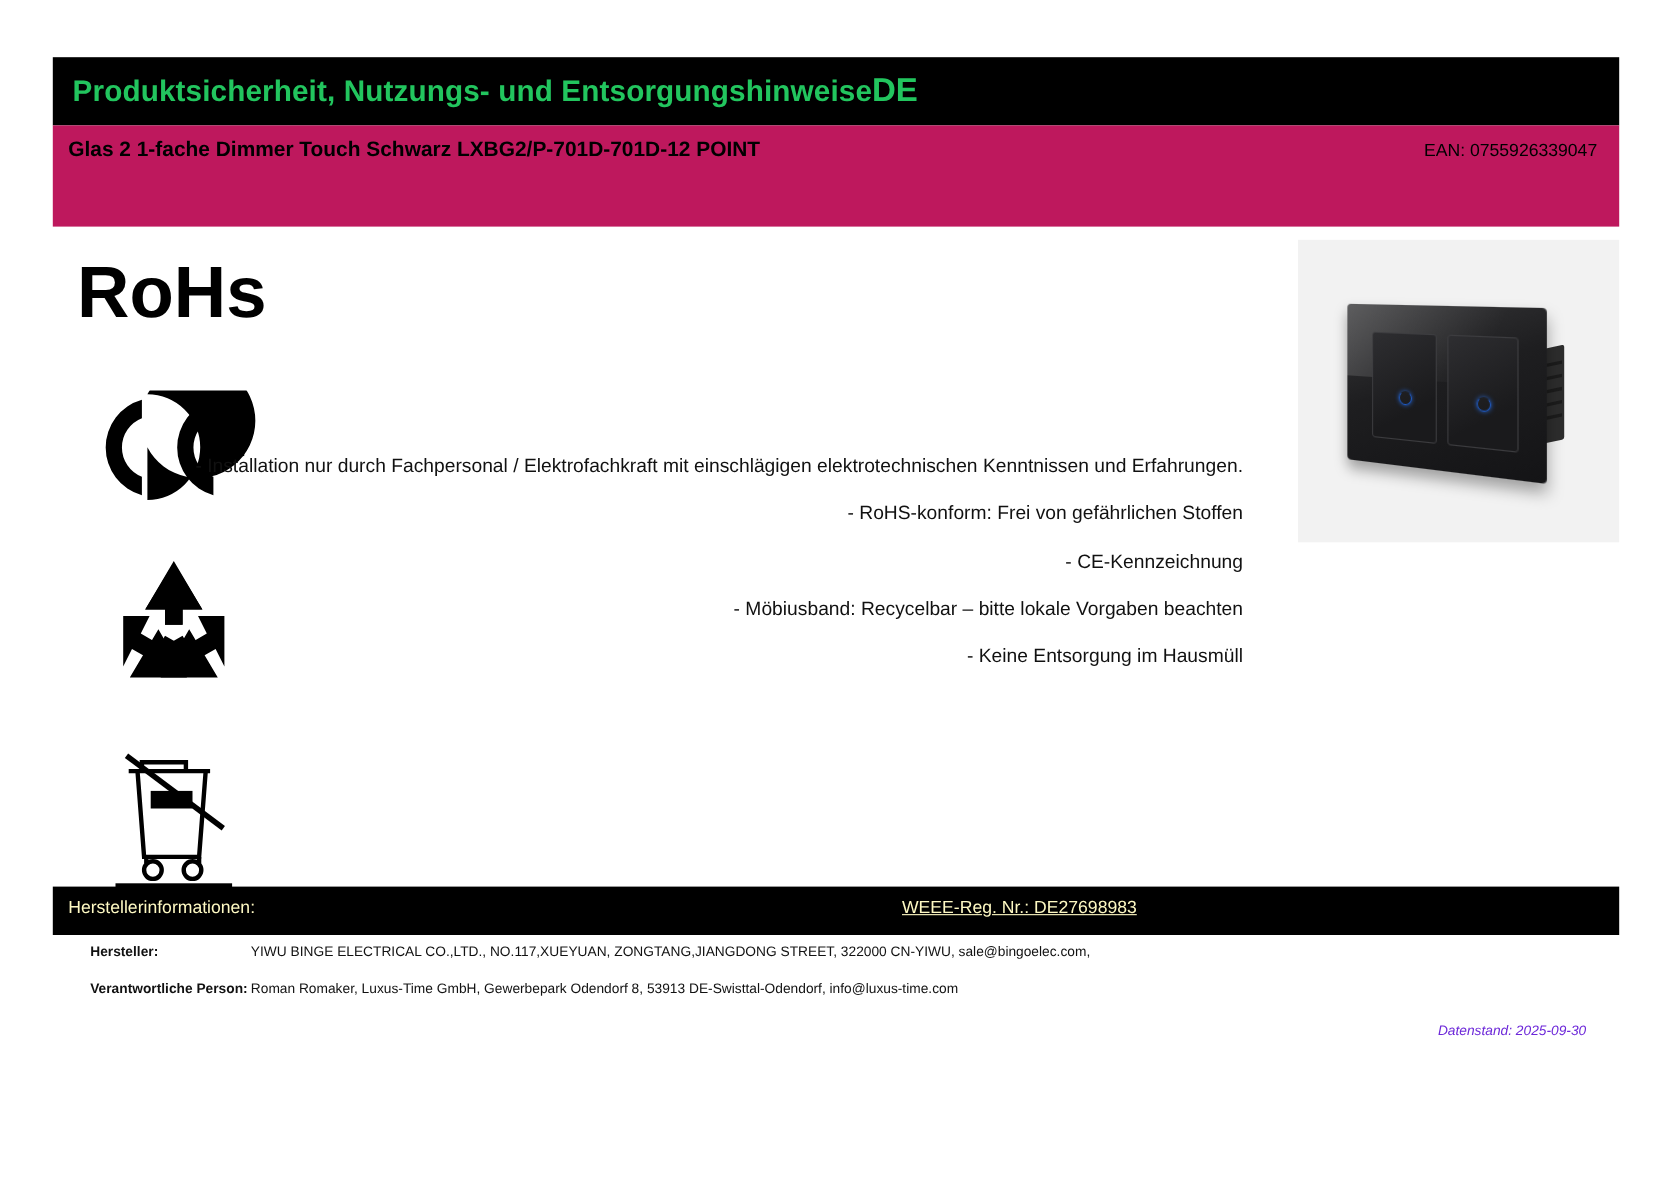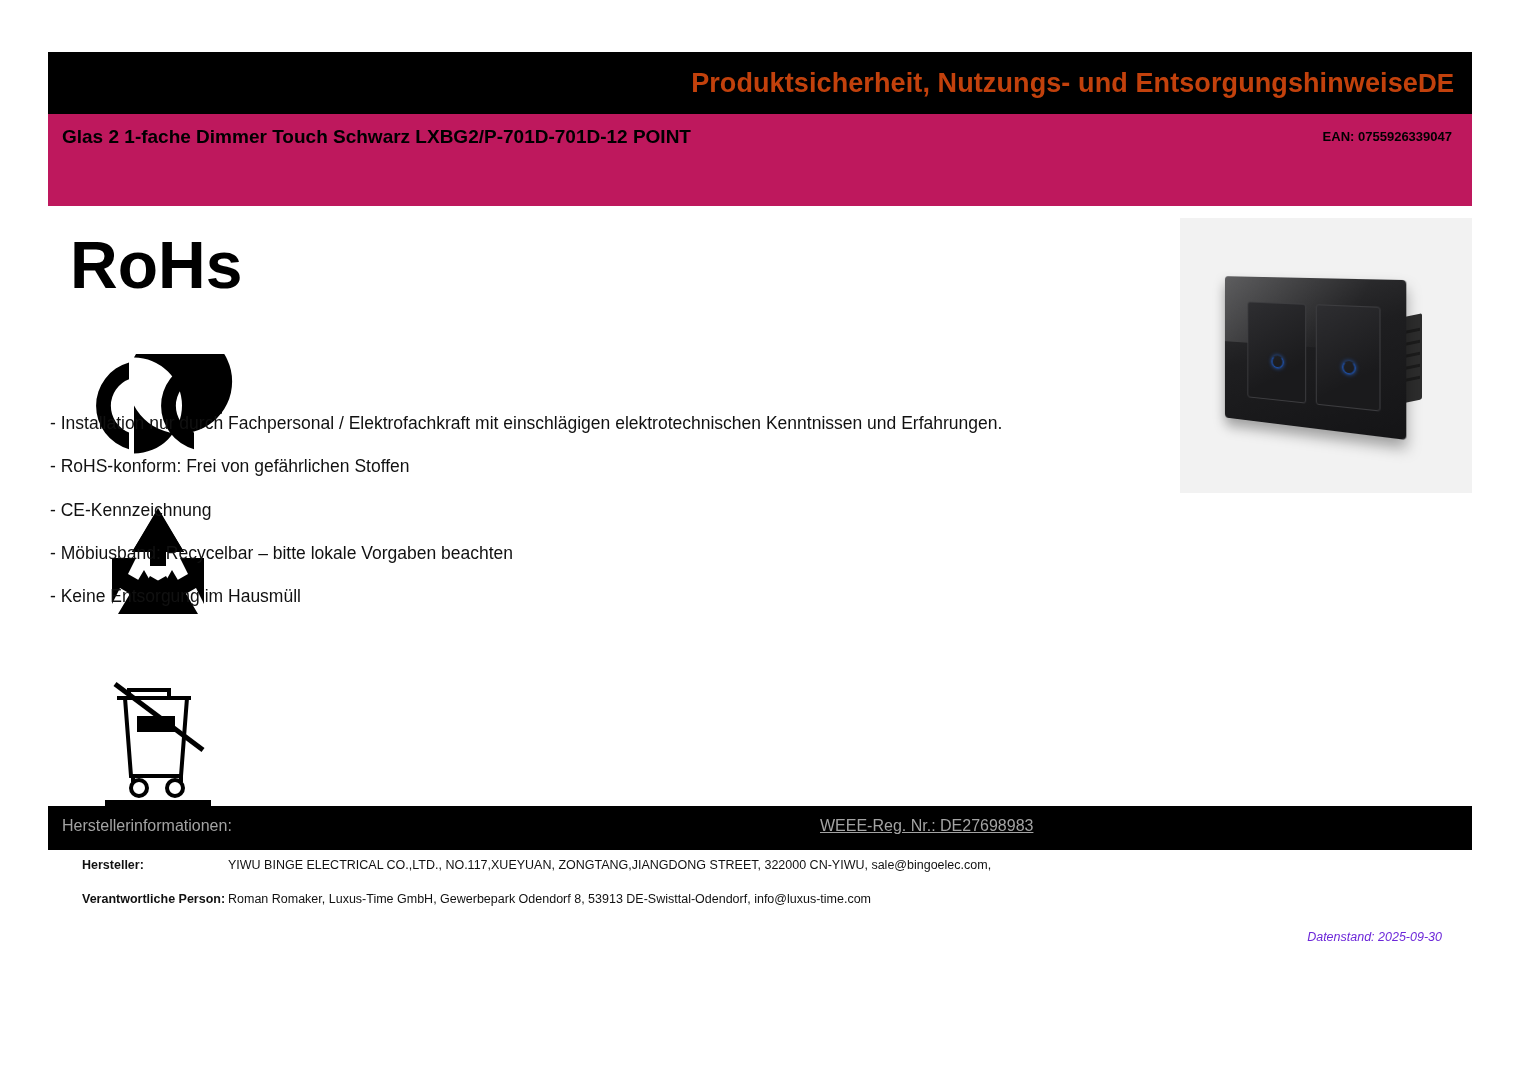--- a/index.html
+++ b/index.html
@@ -23,34 +23,34 @@
   }
 
   
   .title-bar {
     position: absolute;
     left: 48px;
     top: 52px;
     width: 1424px;
     height: 62px;
     background: #000000;
-    color: #c2410c;
+    color: #22c55e;
     display: flex;
     align-items: center;
-    justify-content: flex-end;
+    justify-content: flex-start;
     box-sizing: border-box;
     padding: 0 18px 0 18px;
   }
   .title-bar .title {
     font-size: 27px;
     font-weight: bold;
     letter-spacing: 0.1px;
   }
   .title-bar .lang {
-    font-size: 26px;
+    font-size: 30px;
     font-weight: bold;
   }
 
   
   .sub-bar {
     position: absolute;
     left: 48px;
     top: 114px;
     width: 1424px;
     height: 92px;
@@ -61,22 +61,22 @@
   .sub-bar .prodname {
     font-size: 19px;
     font-weight: bold;
     line-height: 1.45;
     max-width: 1060px;
   }
   .sub-bar .ean {
     position: absolute;
     right: 20px;
     top: 15px;
-    font-size: 13px;
-    font-weight: bold;
+    font-size: 16px;
+    font-weight: normal;
     margin-left: 44px;
   }
 
   
   .symbols {
     position: absolute;
     left: 70px;
     top: 222px;
     height: 150px;
     display: flex;
@@ -173,31 +173,32 @@
     left: 50px;
     top: 412px;
     width: 1080px;
     font-size: 17.5px;
     line-height: 1.0;
     color: #111;
   }
   .bullets p {
     margin: 0 0 20px 0;
     line-height: 1.33;
+    text-align: right;
   }
 
   
   .footer-bar {
     position: absolute;
     left: 48px;
     top: 806px;
     width: 1424px;
     height: 44px;
     background: #000000;
-    color: #a3a3a3;
+    color: #fef9c3;
     box-sizing: border-box;
   }
   .footer-bar .hersteller-label {
     position: absolute;
     left: 14px;
     top: 11px;
     font-size: 16px;
   }
   .footer-bar .weee {
     position: absolute;

